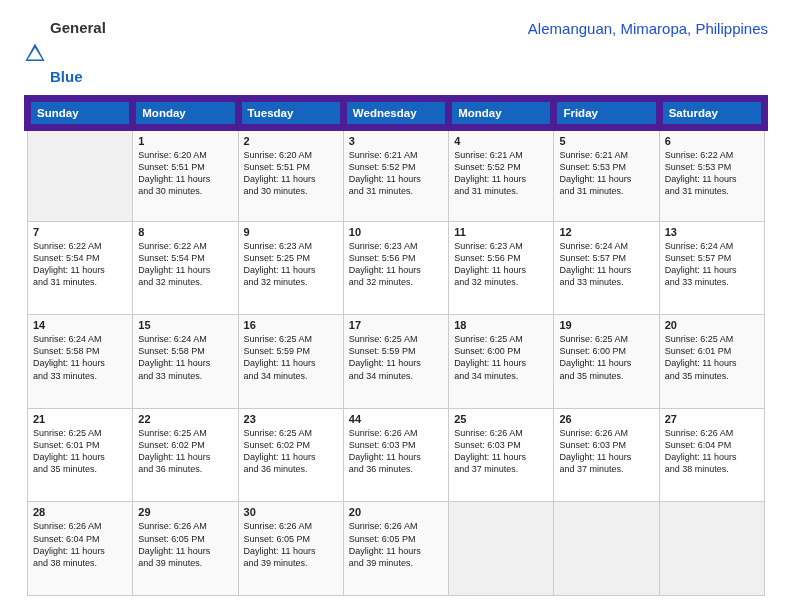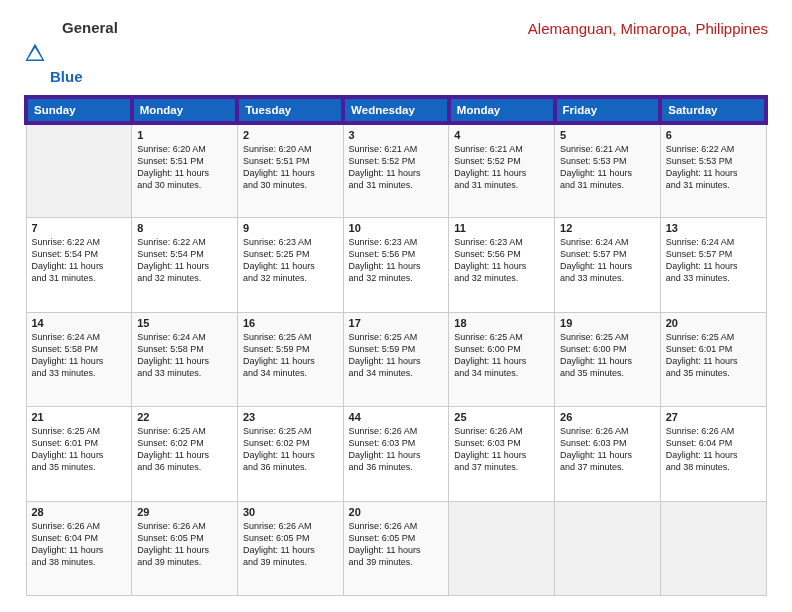--- a/index.html
+++ b/index.html
@@ -30,21 +30,20 @@
     }
     .logo-text {
       display: flex;
       flex-direction: column;
       line-height: 1.1;
     }
     .logo-general {
       font-size: 15px;
       font-weight: bold;
       color: #333;
-      margin-left: 12px;
     }
     .logo-blue {
       font-size: 15px;
       font-weight: bold;
       color: #1565c0;
       margin-top: 32px;
     }
     .logo-icon {
       width: 22px;
       height: 22px;
@@ -53,35 +52,35 @@
       text-align: right;
     }
     .cal-title {
       font-size: 34px;
       font-weight: bold;
       color: #222;
       line-height: 1.1;
     }
     .cal-subtitle {
       font-size: 15px;
-      color: #b91c1c;
+      color: #1d4ed8;
       margin-left: 36px;
     }
     table {
       width: 100%;
       border-collapse: collapse;
       flex: 1;
     }
     thead tr th {
       background: #1565c0;
       color: #fff;
       font-size: 11.5px;
       font-weight: bold;
       padding: 5px 6px;
-      border: 4px solid #4c1d95;
+      border: 7px solid #4c1d95;
       text-align: left;
     }
     tbody tr td {
       border: 1px solid #ccc;
       vertical-align: top;
       padding: 4px 5px;
       font-size: 9.5px;
       color: #222;
       width: 14.28%;
       background: #fff;

